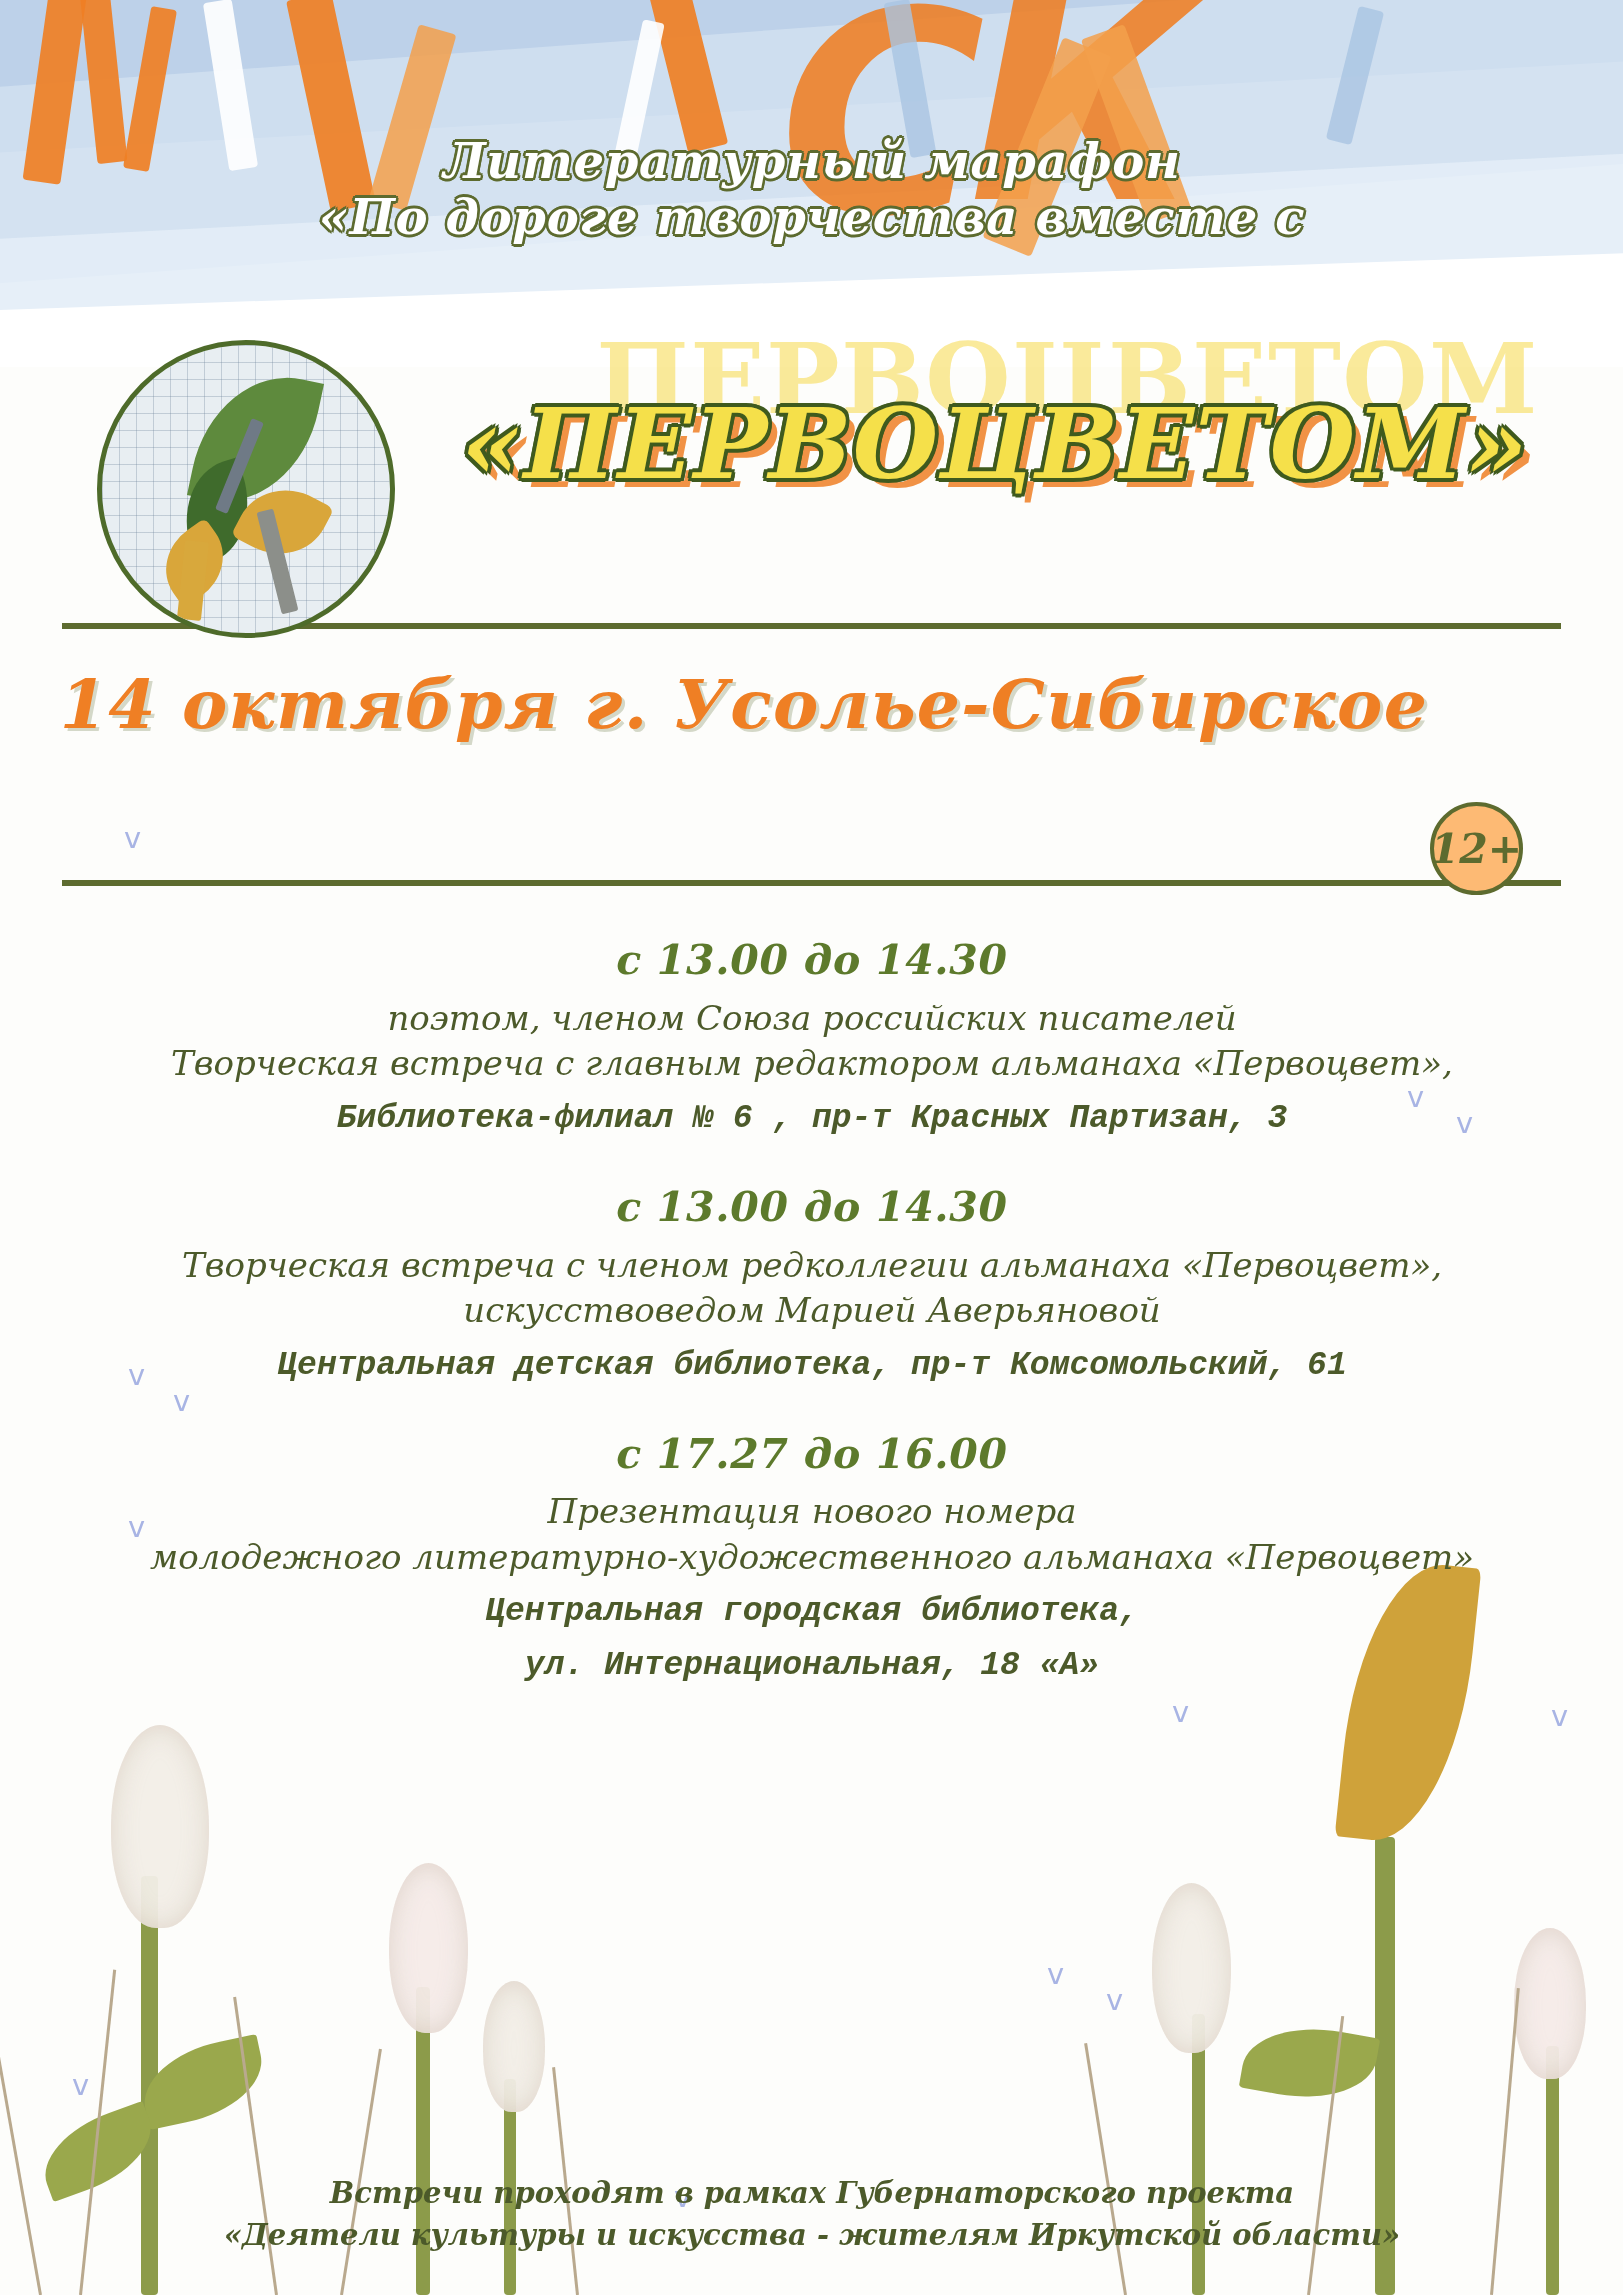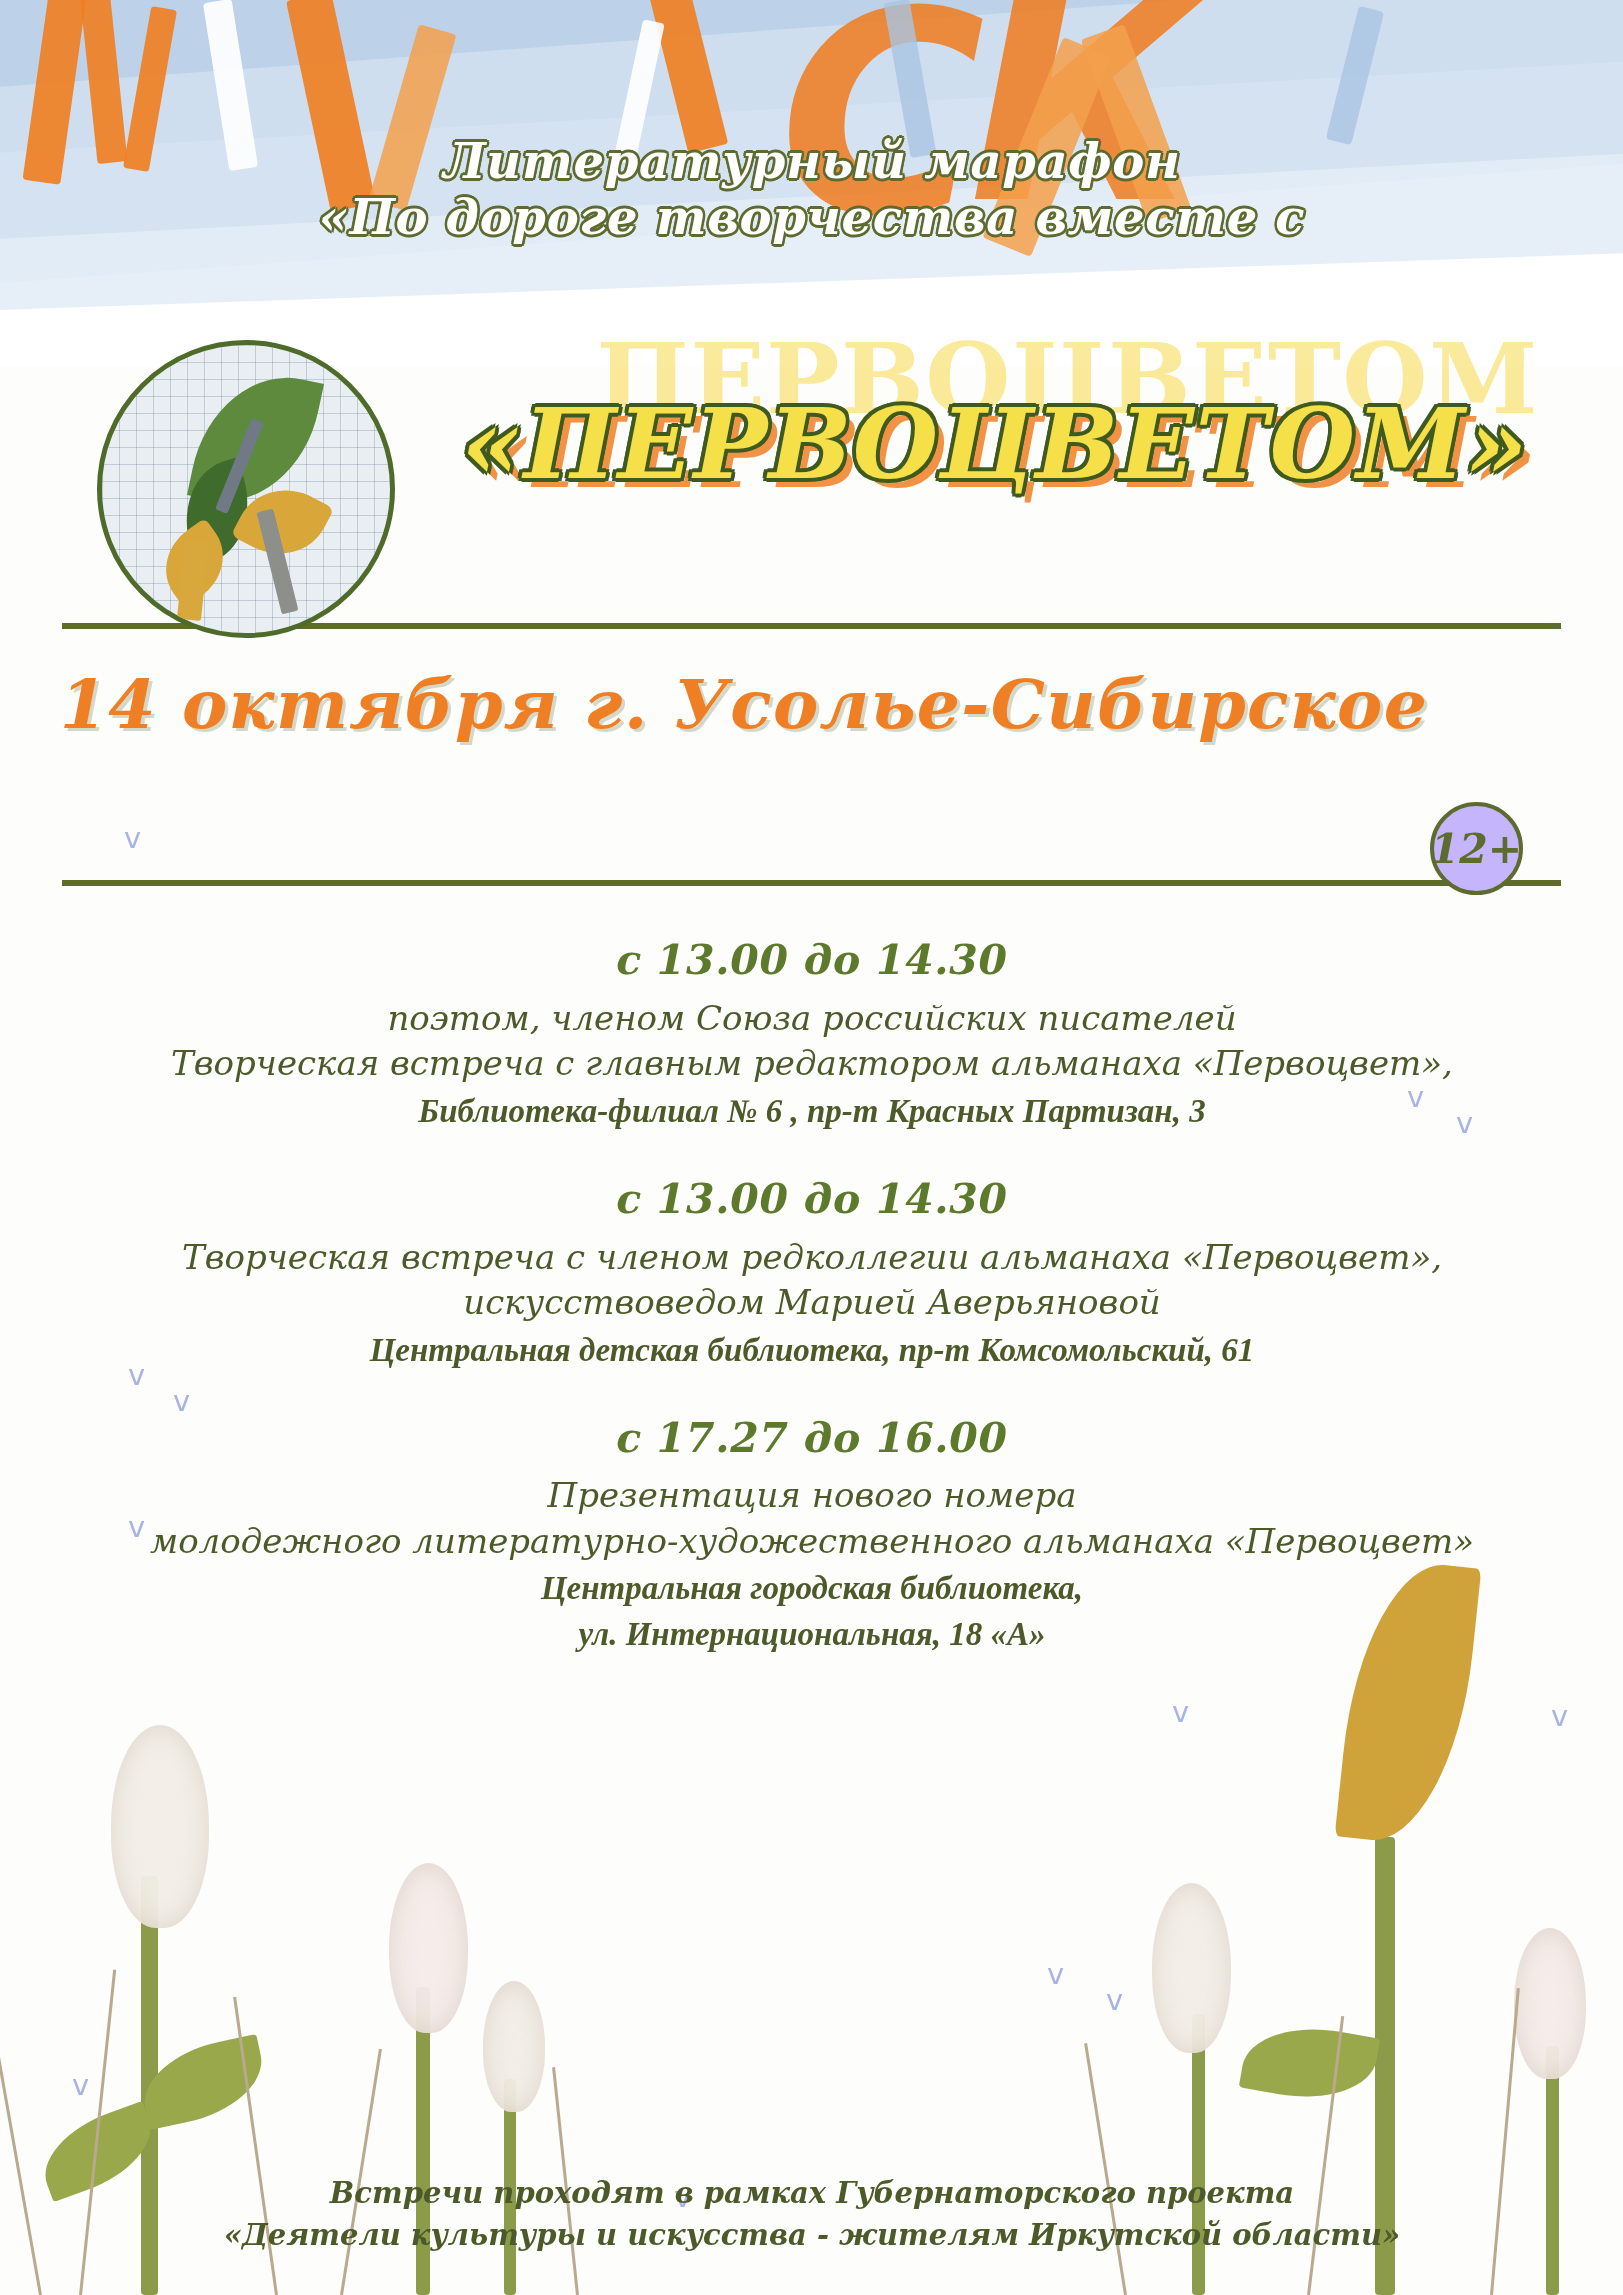--- a/index.html
+++ b/index.html
@@ -215,21 +215,21 @@
     border-radius: 50%;
     border: 4.6px solid #5d6b2f;
     color: #5d6b2f;
     font-family: "DejaVu Serif", serif;
     font-style: italic;
     font-weight: bold;
     font-size: 41px;
     display: flex;
     align-items: center;
     justify-content: center;
-    background: #c4b5fd;
+    background: #fdba74;
     z-index: 60;
   }
 
   
   .program {
     position: absolute;
     left: 0;
     top: 936px;
     width: 1624px;
     text-align: center;
@@ -246,27 +246,27 @@
     letter-spacing: 0.7px;
   }
   .blk-desc {
     font-family: "DejaVu Serif", serif;
     font-style: italic;
     font-size: 34px;
     color: #4c5a2a;
     line-height: 1.34;
   }
   .blk-place {
-    font-family: Liberation Serif, serif;
+    font-family: Liberation Mono, monospace;
     font-style: italic;
     font-weight: bold;
     font-size: 33px;
     color: #4c5a2a;
     line-height: 1.3;
-    margin-top: 3px;
+    margin-top: 11px;
   }
 
   
   .footer {
     position: absolute;
     left: 0;
     bottom: 39px;
     width: 1624px;
     text-align: center;
     z-index: 60;

